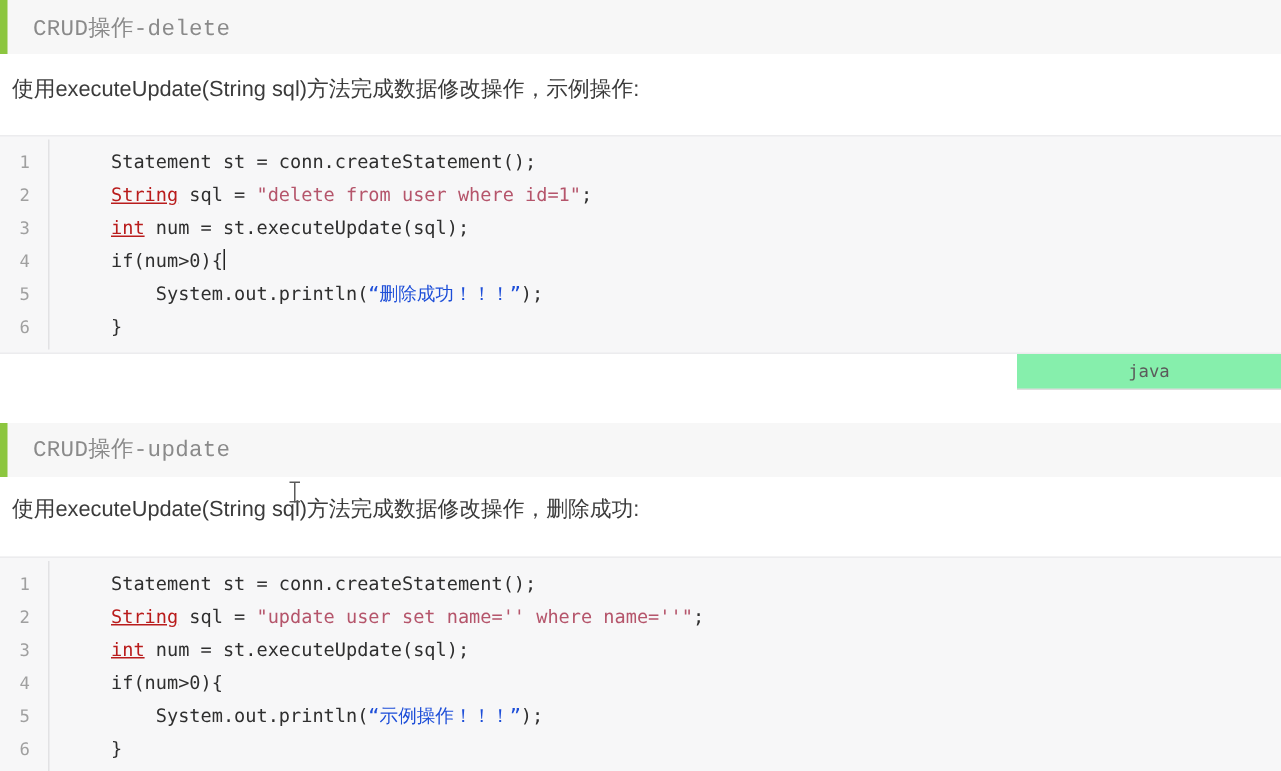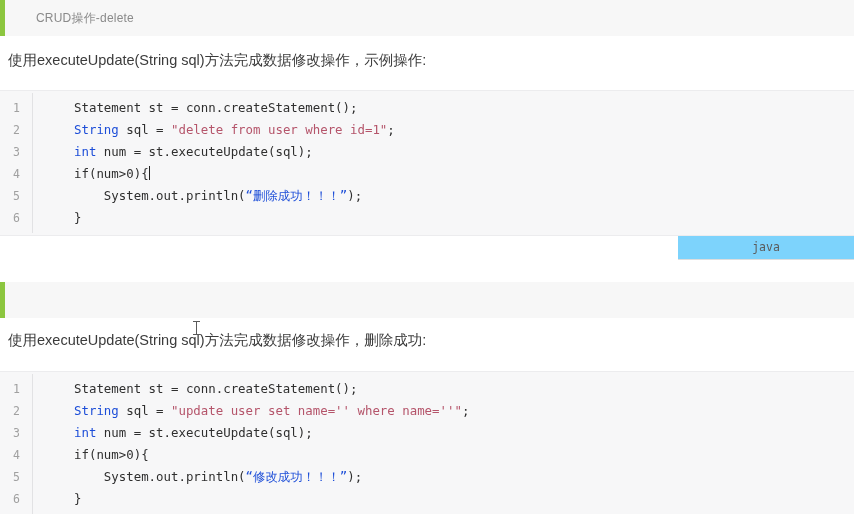--- a/index.html
+++ b/index.html
@@ -34,25 +34,26 @@
   }
   .section-head .accent {
     position: absolute;
     left: 0;
     top: 0;
     bottom: 0;
     width: 5px;
     background: #8cc63f;
   }
   .section-head .head-text {
-    margin-left: 36px;
-    font-size: 12px;
+    margin-left: 22px;
+    font-size: 15px;
     color: #8a8a8a;
     letter-spacing: .2px;
     white-space: nowrap;
+    font-family: Liberation Mono, monospace;
   }
 
   
   .para {
     font-size: 14.5px;
     color: #3b3b3b;
     line-height: 1.5;
     padding: 0 8px;
     white-space: nowrap;
   }
@@ -95,21 +96,21 @@
     background: #e2e2e4;
   }
   .code-text {
     padding-left: 6px;
     color: #2f2f2f;
     white-space: pre;
     margin-left: 42px;
   }
 
   
-  .tok-type   { color: #1d4ed8; }
+  .tok-type   { color: #b91c1c; text-decoration: underline; }
   .tok-str    { color: #b5556b; }
   .tok-plain  { color: #2f2f2f; }
   .tok-cjkstr { color: #1d4ed8; }
 
   
   .caret {
     display: inline-block;
     width: 1px;
     height: 14px;
     background: #222;
@@ -118,21 +119,21 @@
   }
 
   
   .lang-badge-wrap {
     display: flex;
     justify-content: flex-end;
   }
   .lang-badge {
     width: 176px;
     height: 24px;
-    background: #7dd3fc;
+    background: #86efac;
     border-bottom: 1px solid #dddddd;
     display: flex;
     align-items: center;
     justify-content: center;
     font-family: "DejaVu Sans Mono", "Liberation Mono", monospace;
     font-size: 11.5px;
     color: #5b5b5b;
     box-sizing: border-box;
   }
 
@@ -194,36 +195,37 @@
   </div>
 
   <div class="lang-badge-wrap">
     <div class="lang-badge">java</div>
   </div>
 
   <div class="spacer-c"></div>
 
   <div class="section-head">
     <span class="accent"></span>
+    <span class="head-text">CRUD操作-update</span>
   </div>
 
   <div class="spacer-d"></div>
 
   <div class="para">使用executeUpdate(String sql)方法完成数据修改操作，删除成功:</div>
 
   <div class="spacer-e"></div>
 
   <div class="code-block">
     <div class="code-divider"></div>
     <div class="code-rows">
         <div class="code-row"><span class="gutter">1</span><span class="code-text"><span class="tok-plain">Statement st = conn.createStatement();</span></span></div>
         <div class="code-row"><span class="gutter">2</span><span class="code-text"><span class="tok-type">String</span><span class="tok-plain"> sql = </span><span class="tok-str">"update user set name='' where name=''"</span><span class="tok-plain">;</span></span></div>
         <div class="code-row"><span class="gutter">3</span><span class="code-text"><span class="tok-type">int</span><span class="tok-plain"> num = st.executeUpdate(sql);</span></span></div>
         <div class="code-row"><span class="gutter">4</span><span class="code-text"><span class="tok-plain">if(num&gt;0){</span></span></div>
-        <div class="code-row"><span class="gutter">5</span><span class="code-text"><span class="tok-plain">    System.out.println(</span><span class="tok-cjkstr">“修改成功！！！”</span><span class="tok-plain">);</span></span></div>
+        <div class="code-row"><span class="gutter">5</span><span class="code-text"><span class="tok-plain">    System.out.println(</span><span class="tok-cjkstr">“示例操作！！！”</span><span class="tok-plain">);</span></span></div>
         <div class="code-row"><span class="gutter">6</span><span class="code-text"><span class="tok-plain">}</span></span></div>
       </div>
   </div>
 
   <div class="ibeam" style="left: 192px; top: 320px;">
     <span class="bar-top"></span>
     <span class="stem"></span>
     <span class="bar-bot"></span>
   </div>
 

